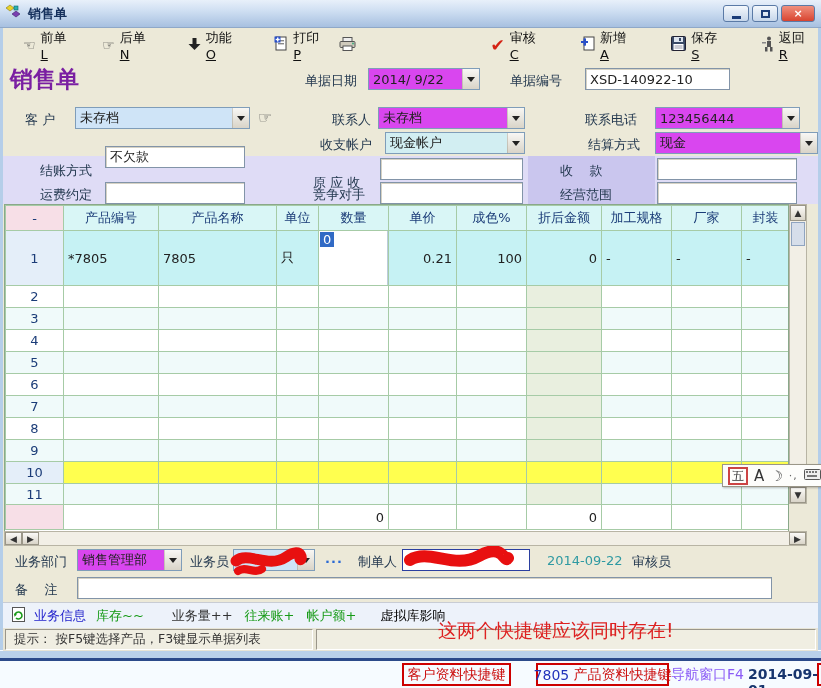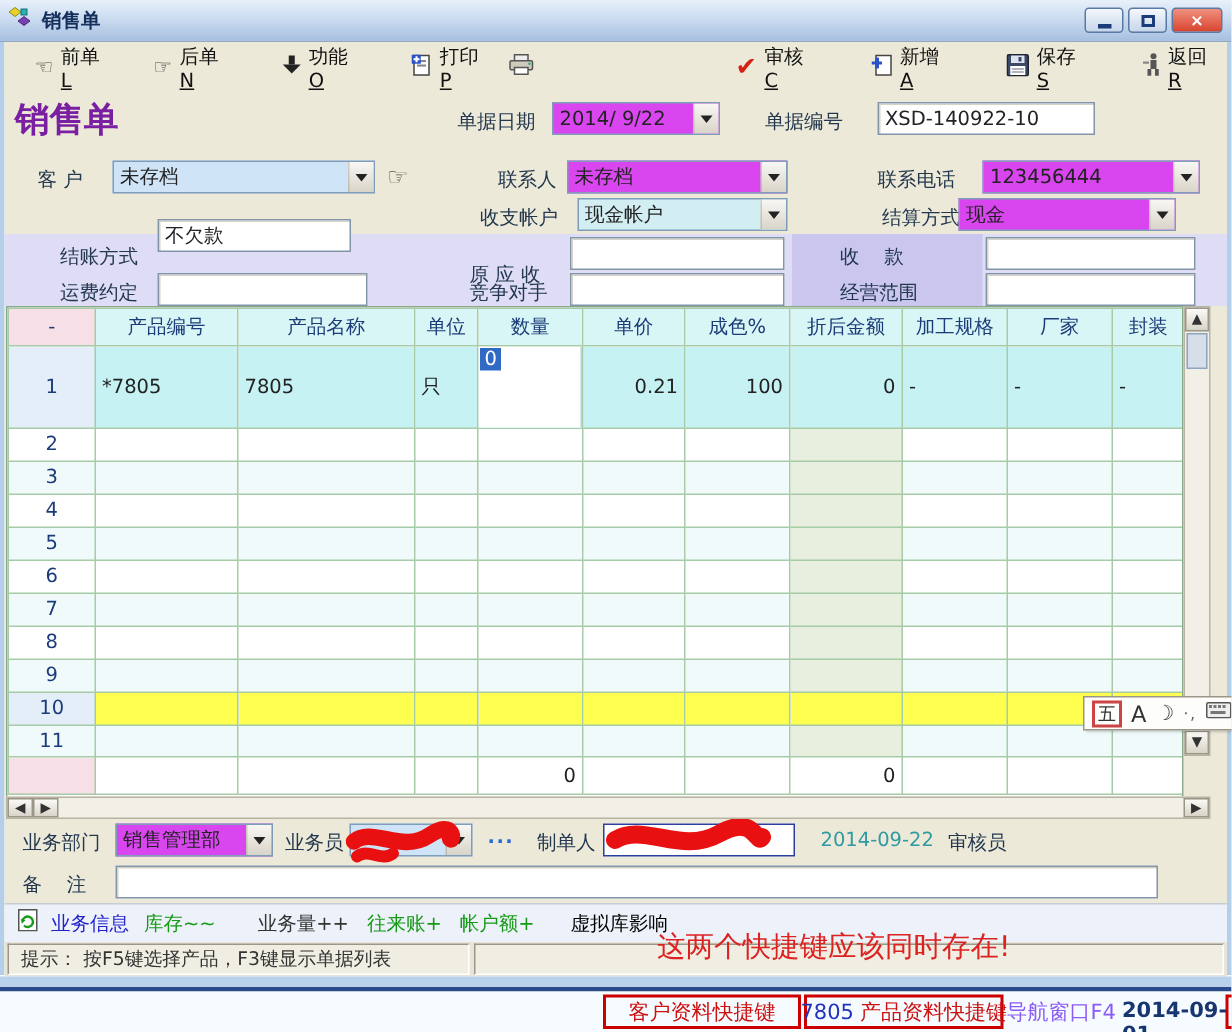--- a/index.html
+++ b/index.html
@@ -243,31 +243,31 @@
 </div>
 
 <div class="abs flabel" style="left:320px;top:136px;">收支帐户</div>
 <div class="abs combo cyan" style="left:385px;top:132px;width:140px;">
   <span class="val">现金帐户</span>
     <span class="cbtn">
       <i></i>
     </span>
 </div>
 <div class="abs flabel" style="left:588px;top:136px;">结算方式</div>
-<div class="abs combo" style="left:639px;top:132px;width:145px;">
+<div class="abs combo" style="left:655px;top:132px;width:163px;">
   <span class="val">现金</span>
     <span class="cbtn">
       <i></i>
     </span>
 </div>
 
 <div class="abs lavband" style="left:3px;top:156px;width:815px;height:48px;"></div>
 <div class="abs lavdark" style="left:528px;top:156px;width:127px;height:48px;"></div>
 <div class="abs flabel" style="left:40px;top:162px;">结账方式</div>
-<div class="abs tinput" style="left:105px;top:146px;width:129px;">
+<div class="abs tinput" style="left:105px;top:146px;width:140px;">
     <span>不欠款</span>
   </div>
 <div class="abs flabel" style="left:313px;top:162px;margin-top:12px;">原 应 收</div>
 <div class="abs tinput" style="left:380px;top:158px;width:143px;">
     <span></span>
   </div>
 <div class="abs flabel" style="left:560px;top:162px;">收    款</div>
 <div class="abs tinput" style="left:657px;top:158px;width:140px;">
     <span></span>
   </div>
@@ -580,21 +580,21 @@
   </span>
   <span class="statuspanel" style="flex:1;"></span>
 </div>
 
 <div class="abs red-note" style="left:438px;top:618px;z-index:9;">这两个快捷键应该同时存在!</div>
 
 <div class="abs" style="left:0;top:651px;width:821px;height:7px;background:#b9d1ea;"></div>
 <div class="abs" style="left:0;top:658px;width:821px;height:3px;background:#2b4a8a;"></div>
 
 <div class="abs" style="left:0;top:661px;width:821px;height:27px;background:#f6fbff;"></div>
-<div class="abs redbox" style="left:402px;top:663px;width:132px;height:23px;">
+<div class="abs redbox" style="left:402px;top:663px;width:109px;height:23px;">
   <span class="rtext">客户资料快捷键</span>
 </div>
 <div class="abs redbox" style="left:536px;top:663px;width:133px;height:23px;">
   <span class="btext">7805</span>&nbsp;<span class="rtext">产品资料快捷键</span>
 </div>
 <div class="abs navdim" style="left:671px;top:666px;">导航窗口F4</div>
 <div class="abs navdate" style="left:748px;top:666px;">2014-09-01</div>
 <div class="abs redbox" style="left:817px;top:663px;width:10px;height:23px;"></div>
 
 </body></html>

